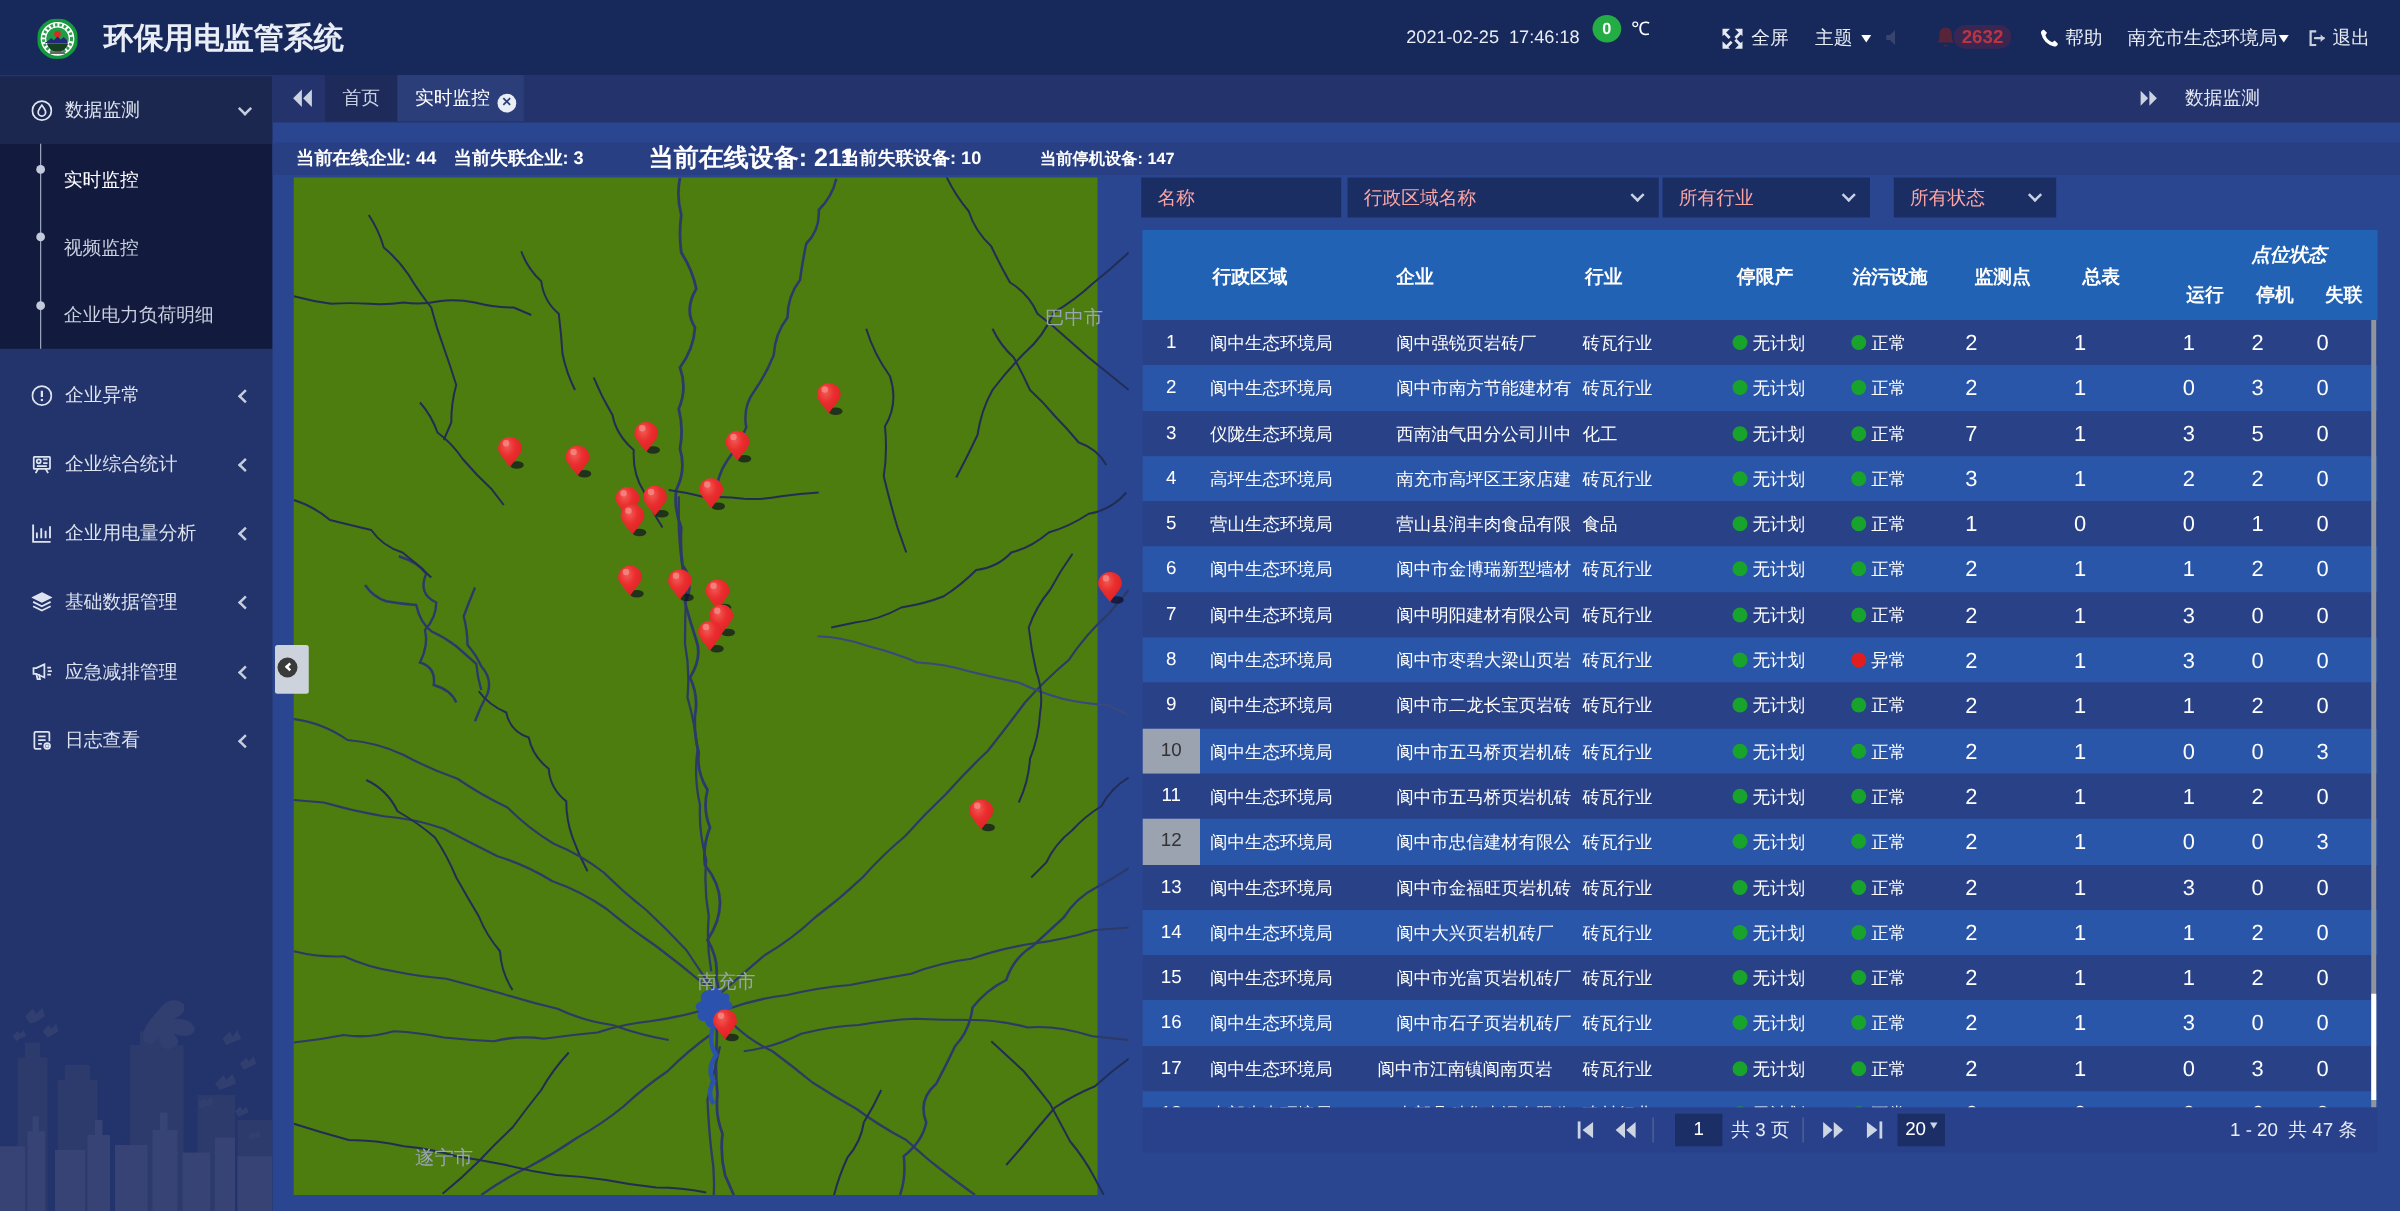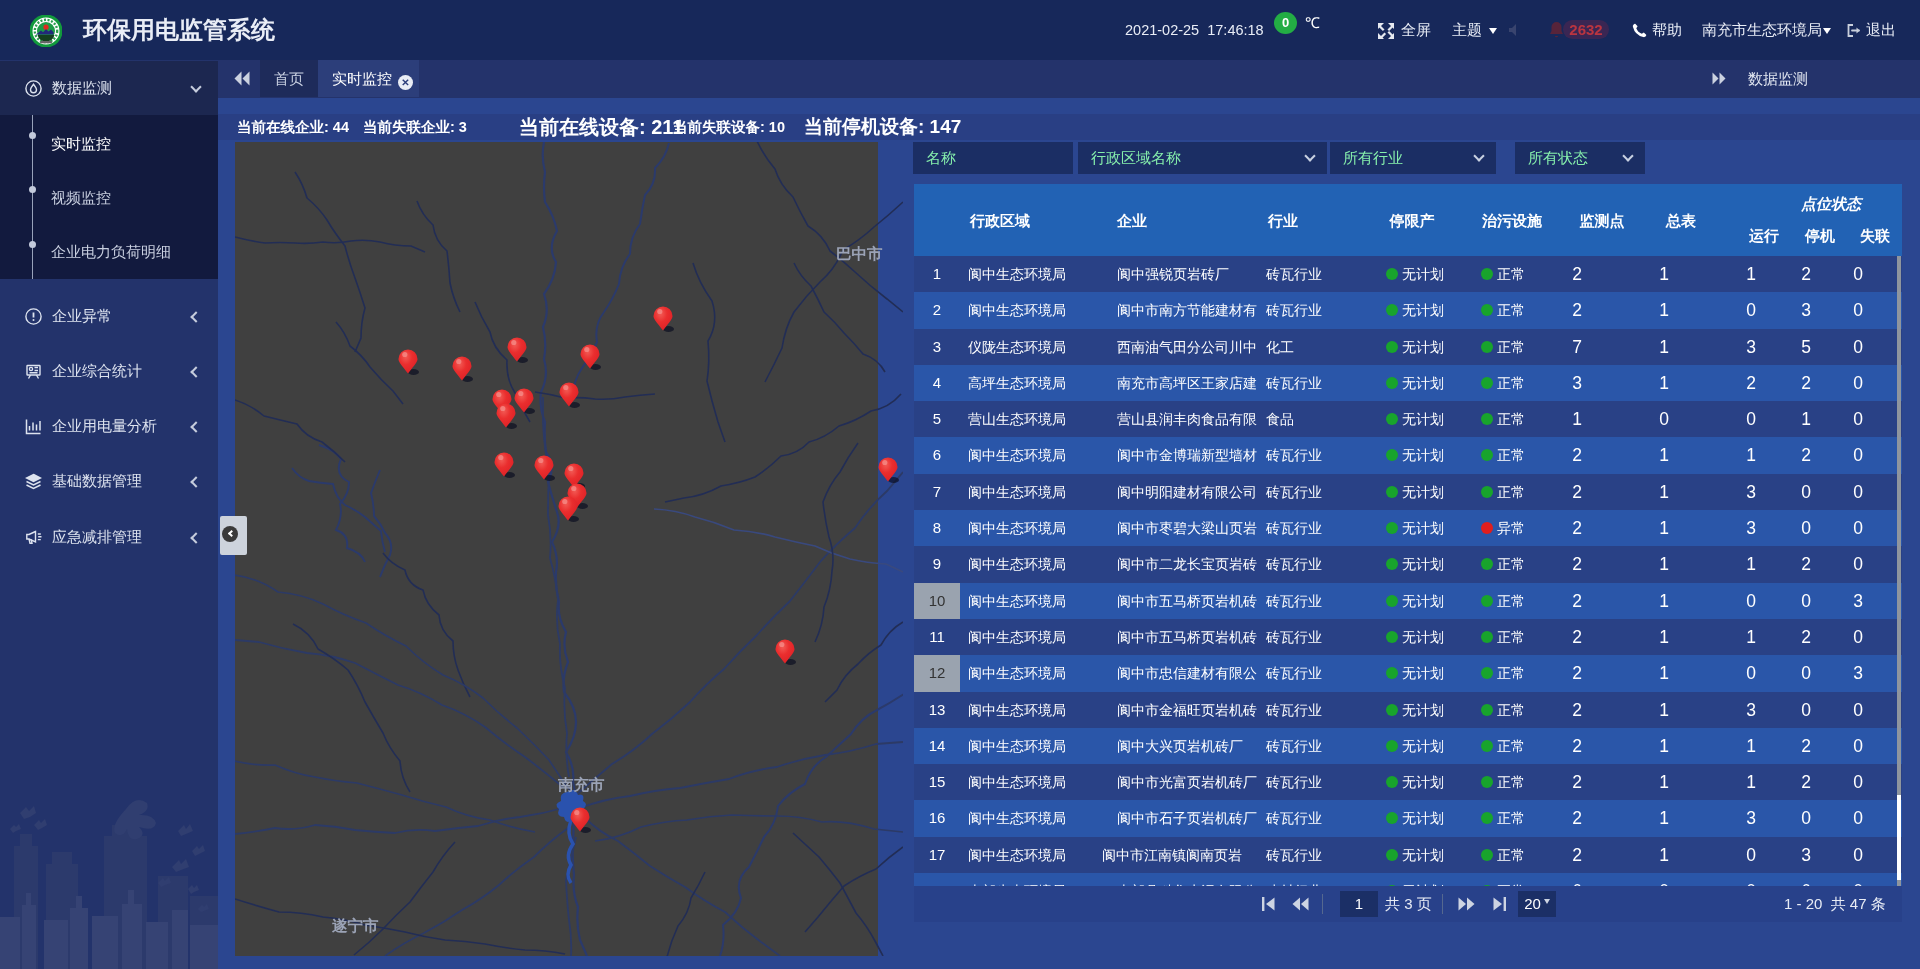--- a/index.html
+++ b/index.html
@@ -1,28 +1,28 @@
 <!DOCTYPE html>
 <html><head><meta charset="utf-8"><style>
 *{margin:0;padding:0;box-sizing:border-box;}
 html,body{width:1920px;height:969px;overflow:hidden;}
 body{position:relative;background:#2B4690;font-family:"Liberation Sans",sans-serif;color:#fff;}
 .abs{position:absolute;}
 #hdr{left:0;top:0;width:1920px;height:60px;background:#17285A;}
 #aside{left:0;top:60px;width:218px;height:909px;background:#23336B;overflow:hidden;}
 #tabbar{left:218px;top:60px;width:1702px;height:38px;background:#24336B;}
 #stats{left:218px;top:114px;width:1702px;height:26px;background:#293F84;font-weight:bold;}
-#map{left:235px;top:142px;width:643px;height:814px;background:#404040;font-weight:bold;}
+#map{left:235px;top:142px;width:643px;height:814px;background:#4d7c0f;}
 .hitem{position:absolute;top:0;height:60px;display:flex;align-items:center;font-size:15px;color:#E9EDF6;}
 .menu-item{position:absolute;left:0;width:218px;height:55px;display:flex;align-items:center;font-size:15px;color:#DDE3EF;}
 .menu-item .mi{width:17px;height:17px;margin-left:25px;margin-right:10px;flex:none;}
 .menu-item .arr{position:absolute;right:18px;width:8px;height:8px;border-left:2px solid #C6CDDD;border-bottom:2px solid #C6CDDD;transform:rotate(45deg);}
 .sub{position:absolute;font-size:15px;color:#C9D0E0;}
 .dot{position:absolute;left:28.5px;width:7px;height:7px;border-radius:50%;background:#C3CADB;}
-.fbox{position:absolute;top:142px;height:32px;background:#1B2E64;font-size:15px;color:#86efac;display:flex;align-items:center;padding-left:13px;}
+.fbox{position:absolute;top:142px;height:32px;background:#1B2E64;font-size:15px;color:#fca5a5;display:flex;align-items:center;padding-left:13px;}
 .chev{position:absolute;right:13px;top:10px;width:8px;height:8px;border-right:2px solid #C9D1E2;border-bottom:2px solid #C9D1E2;transform:rotate(45deg);}
 #thead{left:914px;top:184px;width:988px;height:72px;background:#2262B4;font-weight:bold;font-size:15px;}
 #thead .hl{position:absolute;transform:translateX(-50%);white-space:nowrap;}
 #tbody{left:914px;top:256px;width:988px;height:630px;overflow:hidden;}
 .trow{position:relative;width:988px;height:36.3px;}
 .trow .c{position:absolute;top:0;height:36.3px;line-height:36.3px;white-space:nowrap;font-size:14px;}
 .cc{transform:translateX(-50%);font-size:17.5px !important;}
 .idx{position:absolute;left:0;top:0;width:46px;height:36.3px;line-height:36.3px;text-align:center;font-size:15px;}
 .gdot{display:inline-block;width:12px;height:12px;border-radius:50%;background:#18A42C;margin-right:4px;vertical-align:-1px;}
 .rdot{background:#E01E1E;}
@@ -148,40 +148,46 @@
     <div class="menu-item" style="top:394px"><svg class="mi" viewBox="0 0 17 17" fill="none" stroke="#DDE3EF" stroke-width="1.4">
         <path d="M8.5 1.5 L15.5 5 8.5 8.5 1.5 5z" fill="#DDE3EF"></path>
         <path d="M1.5 8.5 L8.5 12 15.5 8.5"></path>
         <path d="M1.5 12 L8.5 15.5 15.5 12"></path>
       </svg>基础数据管理<span class="arr"></span></div>
     <div class="menu-item" style="top:450px"><svg class="mi" viewBox="0 0 17 17" fill="none" stroke="#DDE3EF" stroke-width="1.4">
         <path d="M10.5 2.5 L4 5.5 H1.8 V10 H4 L10.5 13z"></path>
         <path d="M4 10 l1 4.2 h2 L6.2 10.3"></path>
         <path d="M12.8 5 h3 M13.2 7.8 h3.3 M12.8 10.6 h3"></path>
       </svg>应急减排管理<span class="arr"></span></div>
+    <div class="menu-item" style="top:505px"><svg class="mi" viewBox="0 0 17 17" fill="none" stroke="#DDE3EF" stroke-width="1.4">
+        <path d="M14.5 9 V2.5 a1 1 0 0 0 -1-1 H3.5 a1 1 0 0 0 -1 1 V14 a1 1 0 0 0 1 1 H8"></path>
+        <path d="M5.5 5 h6 M5.5 8 h6 M5.5 11 h3"></path>
+        <circle cx="12.7" cy="12.7" r="2.3"></circle>
+        <circle cx="12.7" cy="12.7" r="0.7" fill="#DDE3EF"></circle>
+      </svg>日志查看<span class="arr"></span></div>
   </div>
 <div class="abs" id="tabbar">
     <svg class="abs" style="left:16px;top:11px" width="16" height="15" viewBox="0 0 16 15" fill="#CBD2E0">
 <path d="M7.5 0.5 v14 L0.5 7.5z"></path>
       <path d="M15.5 0.5 v14 L8.5 7.5z"></path>
     </svg>
     <div class="abs" style="left:42px;top:0;width:58px;height:37px;background:#1E2B5A;color:#C9D1E2;font-size:15px;text-align:center;line-height:37px">首页</div>
     <div class="abs" style="left:100px;top:0;width:101px;height:37px;background:#2C3E7A;color:#fff;font-size:15px;line-height:37px;padding-left:14px">实时监控<span style="display:inline-block;width:15px;height:15px;border-radius:50%;background:#E9EDF5;color:#2C3E7A;font-size:10px;line-height:15px;text-align:center;margin-left:6px;vertical-align:-2px;font-weight:bold">✕</span></div>
     <svg class="abs" style="left:1494px;top:12px" width="14" height="13" viewBox="0 0 14 13" fill="#CBD2E0">
 <path d="M0.5 0.5 L6.5 6.5 0.5 12.5z"></path>
       <path d="M7.5 0.5 L13.5 6.5 7.5 12.5z"></path>
     </svg>
     <div class="abs" style="left:1530px;top:0;height:37px;line-height:37px;font-size:15px;color:#E3E8F2">数据监测</div>
   </div>
 <div class="abs" id="stats">
     <div class="abs" style="left:19px;top:0;height:26px;line-height:26px;font-size:14.5px">当前在线企业: 44</div>
     <div class="abs" style="left:145px;top:0;height:26px;line-height:26px;font-size:14.5px">当前失联企业: 3</div>
     <div class="abs" style="left:301px;top:0;height:26px;line-height:26px;font-size:20px">当前在线设备: 211</div>
     <div class="abs" style="left:455px;top:0;height:26px;line-height:26px;font-size:14.5px">当前失联设备: 10</div>
-    <div class="abs" style="left:586px;top:0;height:26px;line-height:26px;font-size:19px">当前停机设备: 147</div>
+    <div class="abs" style="left:614px;top:0;height:26px;line-height:26px;font-size:13px">当前停机设备: 147</div>
   </div>
 <div class="abs" id="map"><svg width="668" height="814" viewBox="0 0 668 814">
       <path d="M309 -0 Q306 15 310 30 Q308 45 310 60 Q319 74 322 89 Q312 106 321 120 Q320 137 309 152 Q315 169 308 185 Q312 201 309 217 Q314 234 306 250 Q304 265 310 280 Q309 295 311 310 Q321 324 313 340 Q317 355 322 370 Q327 384 317 400 Q324 415 321 430 Q320 445 324 460 Q322 475 331 490 Q327 505 333 520 Q327 535 329 550 Q341 565 341 580 Q341 595 331 610 Q340 625 338 640 Q342 655 338 670 Q339 685 338 700 Q337 716 339 733 Q337 750 343 765 Q341 782 345 798 L352 814" fill="none" stroke="#2B3A6B" stroke-width="2.2"></path>
       <path d="M434 1 Q431 15 420 26 Q421 42 410 53 Q407 67 405 82 Q395 95 395 112 Q385 125 384 142 Q378 157 369 170 Q359 183 362 200 Q356 214 347 226 Q338 239 338 255" fill="none" stroke="#2B3A6B" stroke-width="2.0"></path>
       <path d="M60 30 Q68 42 72 56 Q84 66 92 78 Q99 90 110 104 Q114 120 120 136 Q125 150 130 166 Q126 180 126 196 L120 210" fill="none" stroke="#222D55" stroke-width="1.6"></path>
       <path d="M0 95 Q15 99 30 101 Q45 100 60 101 Q74 102 88 100 Q102 102 116 99 Q130 97 145 100 Q160 104 176 104 L190 110" fill="none" stroke="#222D55" stroke-width="1.6"></path>
       <path d="M57 326 Q64 336 74 339 Q85 341 98 342 Q101 356 110 363 Q121 368 130 375 Q138 382 146 389 Q147 400 150 410" fill="none" stroke="#2B3A6B" stroke-width="1.9"></path>
       <path d="M84 303 Q100 308 106 317 Q99 333 114 340 Q114 352 105 362 Q108 374 101 388 Q114 392 112 406 Q126 410 130 420" fill="none" stroke="#2B3A6B" stroke-width="1.9"></path>
       <path d="M145 328 Q140 340 136 351 Q139 363 139 374 Q146 382 150 391 Q159 401 155 413 Q149 424 145 435" fill="none" stroke="#2B3A6B" stroke-width="1.9"></path>
       <path d="M148 411 Q156 422 170 428 Q173 443 188 448 Q191 463 204 473 Q205 489 218 499 Q218 514 223 528 Q228 542 235 555" fill="none" stroke="#222D55" stroke-width="1.6"></path>

